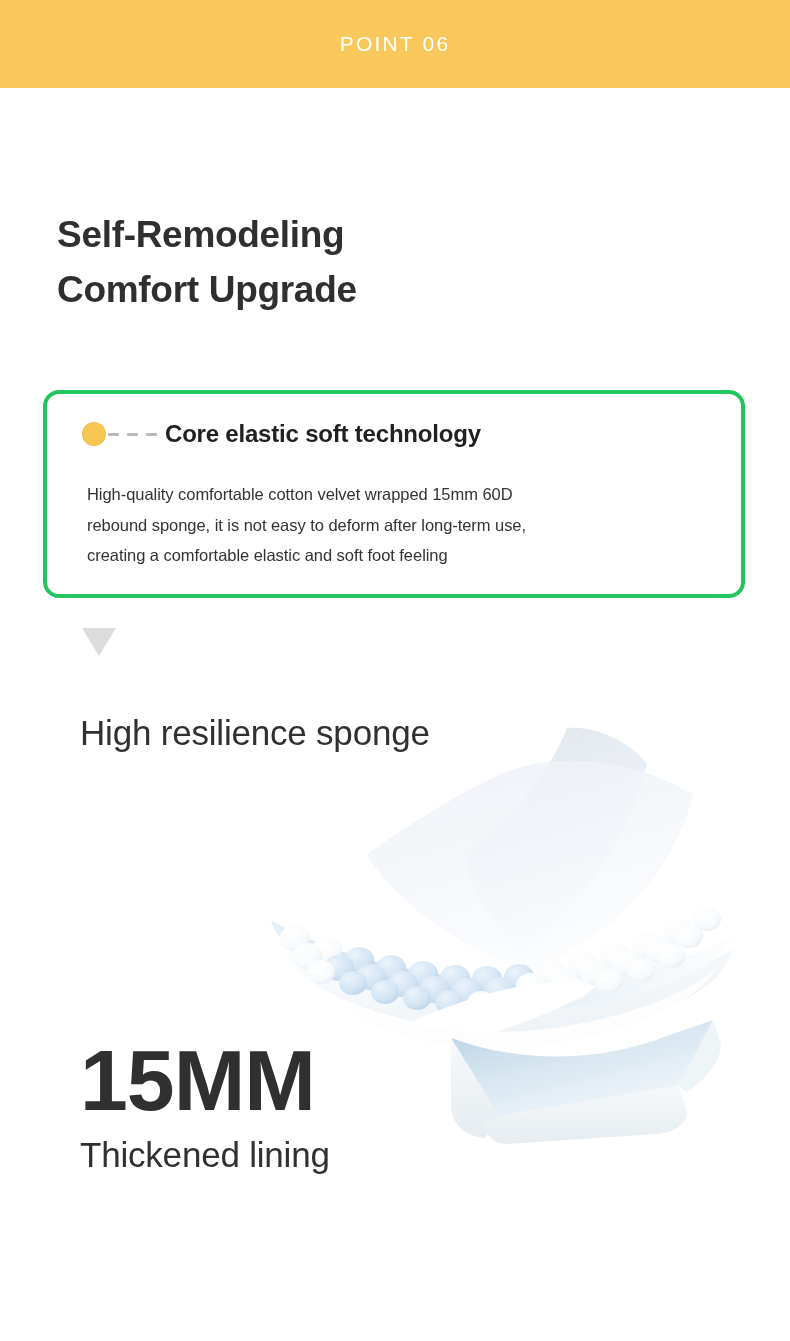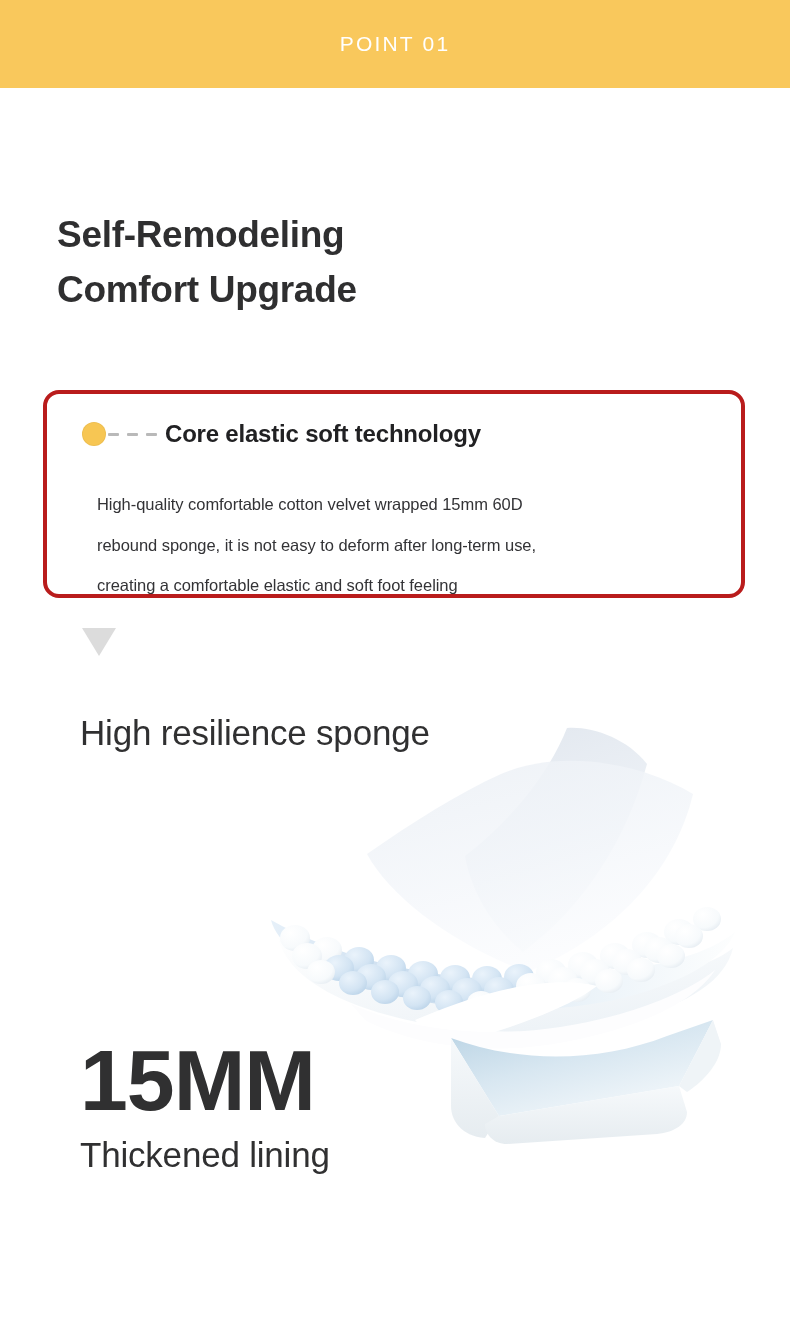--- a/index.html
+++ b/index.html
@@ -55,21 +55,21 @@
 
   
   .feature-card {
     position: absolute;
     left: 43px;
     top: 390px;
     width: 702px;
     height: 208px;
     box-sizing: border-box;
     background: #ffffff;
-    border: 4px solid #b91c1c;
+    border: 4px solid #22c55e;
     border-radius: 16px;
   }
   .card-head {
     display: flex;
     align-items: center;
     position: absolute;
     left: 35px;
     top: 28px;
   }
   .bullet-dot {
@@ -105,21 +105,21 @@
   .card-body {
     position: absolute;
     left: 36px;
     top: 83px;
     width: 620px;
     font-size: 16.5px;
     color: #333336;
     line-height: 1.62;
     letter-spacing: -0.05px;
   }
-  .card-body p { margin: 14px; white-space: nowrap; }
+  .card-body p { margin: 4px; white-space: nowrap; }
 
   
   .down-arrow {
     position: absolute;
     left: 82px;
     top: 628px;
     width: 0;
     height: 0;
     border-left: 17px solid transparent;
     border-right: 17px solid transparent;
@@ -156,21 +156,21 @@
     top: 720px;
     width: 520px;
     height: 440px;
   }
   .illustration svg { display: block; width: 520px; height: 440px; }
 </style>
 </head>
 <body>
 
 <div class="banner">
-  <div class="banner-label">POINT 01</div>
+  <div class="banner-label">POINT 06</div>
 </div>
 
 <div class="heading">
   <div class="heading-line">Self-Remodeling</div>
   <div class="heading-line">Comfort Upgrade</div>
 </div>
 
 <div class="feature-card">
   <div class="card-head">
     <span class="bullet-dot"></span>

